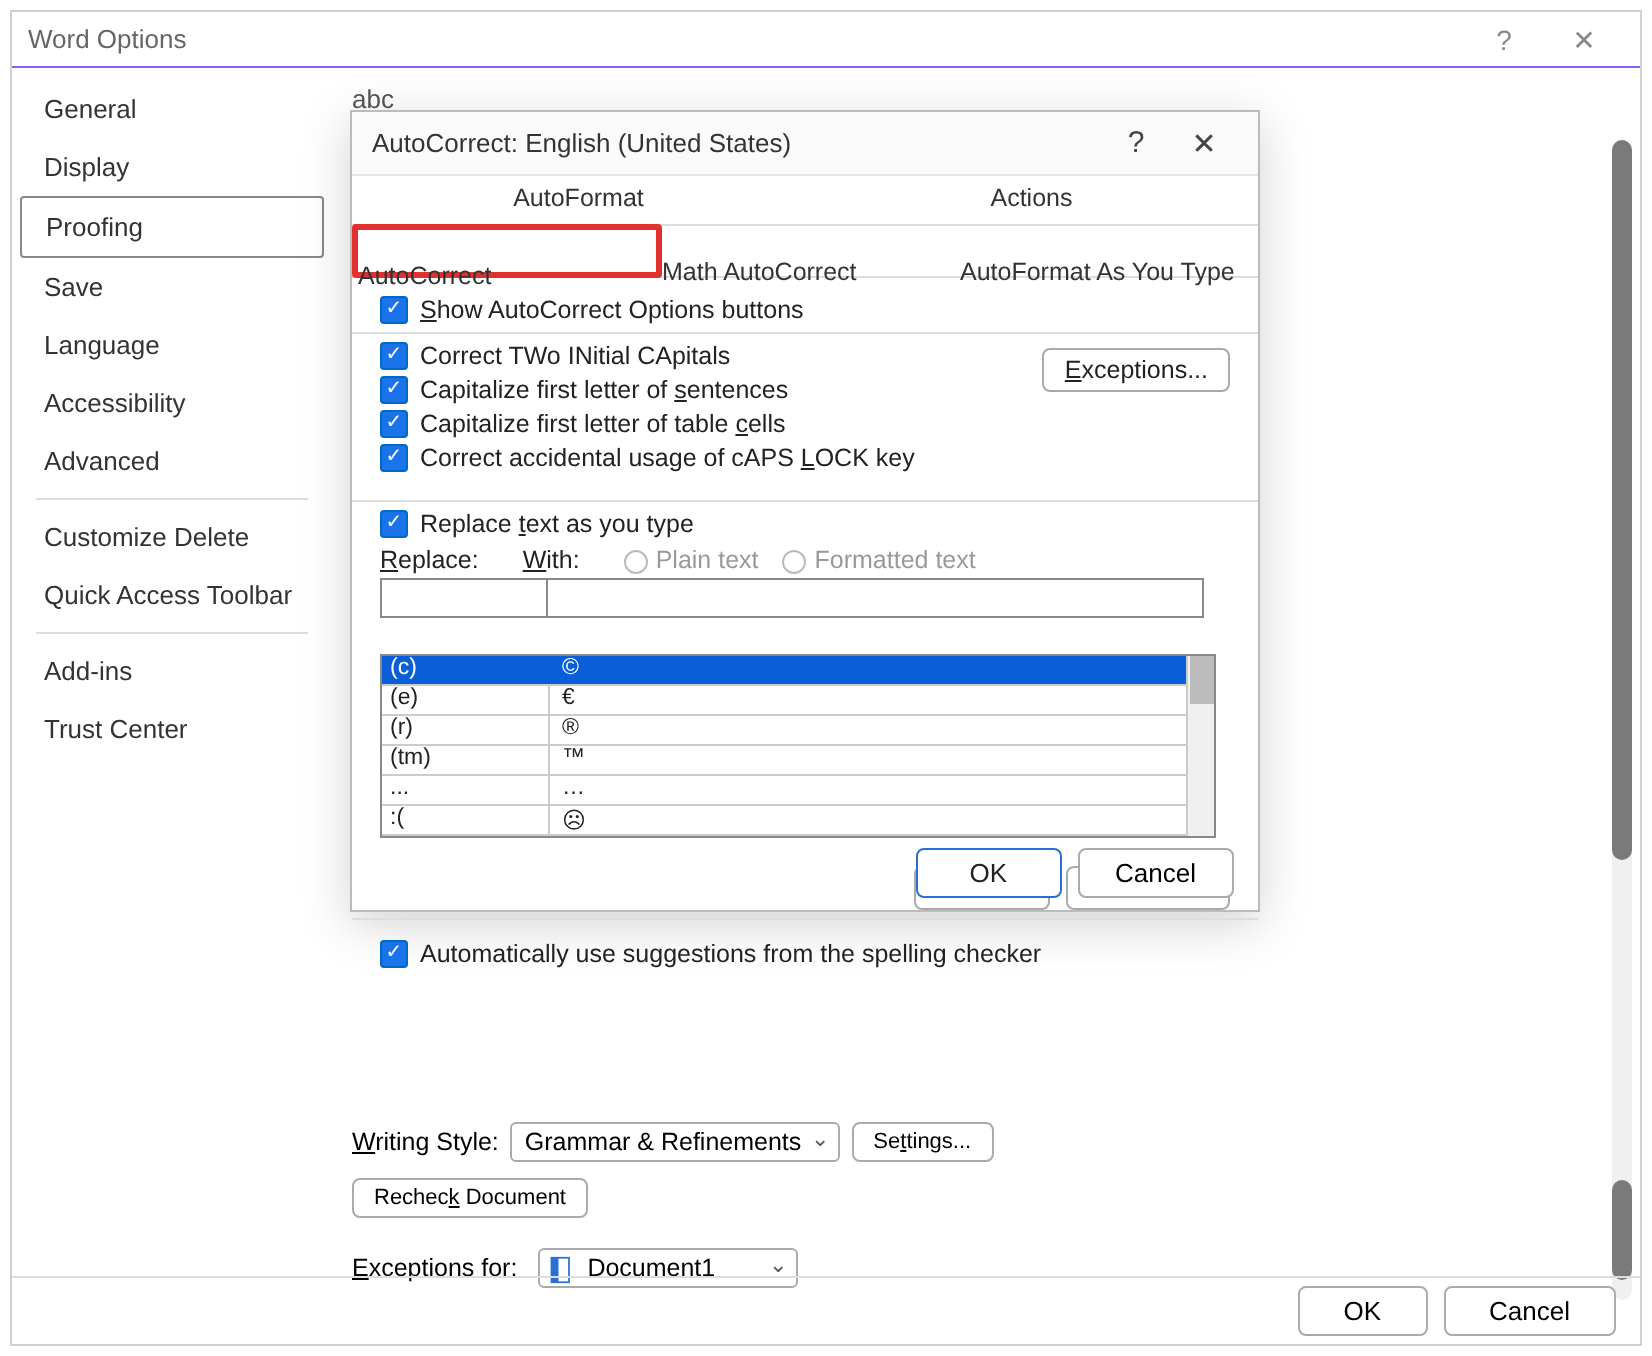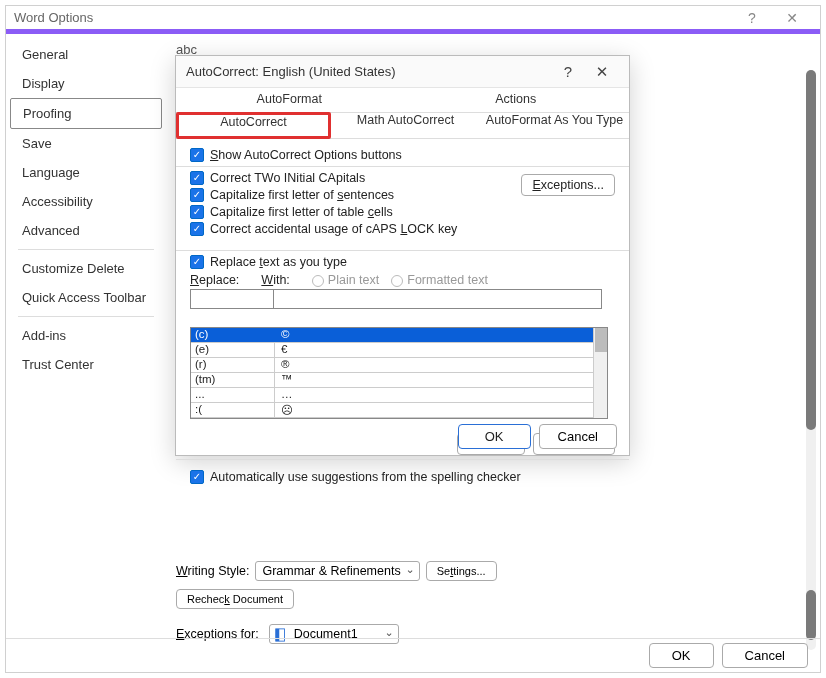--- a/index.html
+++ b/index.html
@@ -4,21 +4,21 @@
 <style>
 * { box-sizing: border-box; font-family: "Segoe UI", Arial, sans-serif; }
 body { margin: 0; background: #fff; width: 826px; height: 678px; position: relative; overflow: hidden; }
 
 .outer-dialog {
   position: absolute; left: 5px; top: 5px; width: 816px; height: 668px;
   border: 1px solid #d0d0d0; background: #fff;
 }
 .outer-titlebar {
   height: 28px; display: flex; align-items: center; padding: 0 8px;
-  border-bottom: 5px solid #8b5cf6; color: #666; font-size: 13px;
+  border-bottom: 1px solid #8b5cf6; color: #666; font-size: 13px;
 }
 .outer-titlebar .title { flex: 1; }
 .outer-titlebar .btn { width: 40px; text-align: center; color: #888; font-size: 14px; }
 
 .outer-body { display: flex; height: 606px; }
 
 .sidebar { width: 160px; padding: 6px 4px; border-right: 0; }
 .sidebar-item {
   padding: 7px 12px; font-size: 13px; color: #333; cursor: pointer;
 }
@@ -61,21 +61,21 @@
 .inner-titlebar {
   height:32px; display:flex; align-items:center; padding:0 10px;
   font-size:13px; color:#333; border-bottom:1px solid #e5e5e5; background:#fafafa;
 }
 .inner-titlebar .title { flex:1; }
 .inner-titlebar .btn { width:34px; text-align:center; font-size:15px; color:#444; }
 
 .tab-row { display:flex; height:25px; border-bottom:1px solid #ddd; }
 .tab { flex:1; text-align:center; font-size:12.5px; padding-top:4px; color:#333; cursor:pointer; }
 .tab-row2 { display:flex; height:26px; border-bottom:1px solid #ddd; }
-.tab2 { flex:1; text-align:center; font-size:12.5px; padding-top:0; color:#333; cursor:pointer; position:relative; }
+.tab2 { flex:1; font-size:12.5px; padding-top:16px; color:#333; cursor:pointer; position:relative; }
 .tab2.highlighted { border:3px solid #e03030; border-radius:2px; margin:-1px 0; }
 
 .inner-content { padding:6px 14px 10px 14px; font-size:12.5px; color:#222; }
 .chk-row { display:flex; align-items:center; gap:6px; margin:3px 0; }
 .chk { width:14px; height:14px; border:1px solid #0068c6; border-radius:2px; display:inline-flex; align-items:center; justify-content:center; background:#1a73e8; color:#fff; font-size:10px; line-height:1; }
 .chk::before { content:"✓"; }
 .chk-label u { text-decoration:underline; }
 .divider { height:1px; background:#ddd; margin:4px -14px; }
 
 .excep-btn { position:absolute; right:14px; top:118px; border:1px solid #aaa; border-radius:4px; background:#fff; padding:3px 10px; font-size:12.5px; cursor:pointer; }

